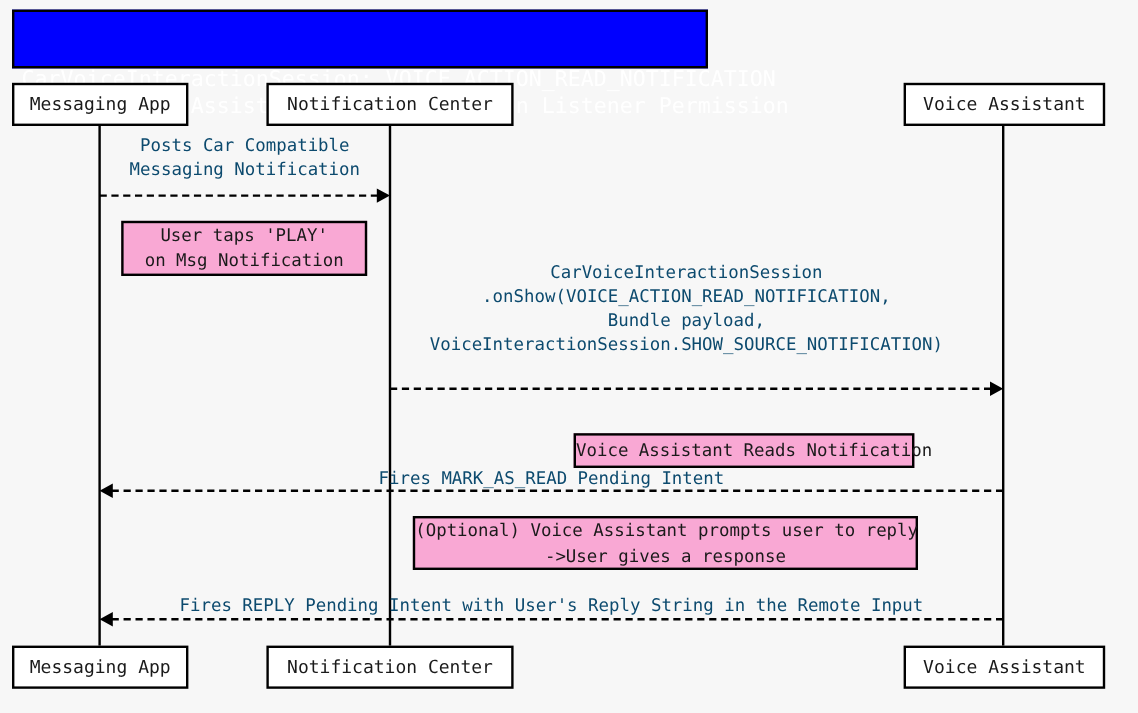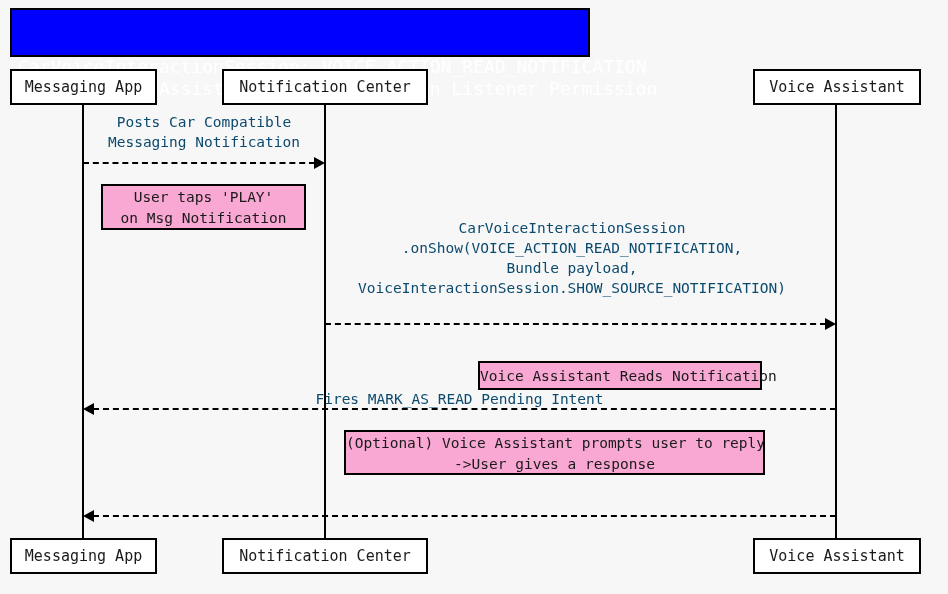--- a/index.html
+++ b/index.html
@@ -137,20 +137,21 @@
 
   <div class="note" style="left:478px; top:345px; width:284px; height:29px; line-height:25px;margin-top:16px;"><span>Voice Assistant Reads Notification</span></div>
 
   <div class="msg-label" style="left:83px; top:389px; width:753px;">Fires MARK_AS_READ Pending Intent</div>
   <div class="msg-line" style="left:93px; top:408px; width:743px;"></div>
   <div class="arrow-head arrow-left" style="left:83px; top:403px;"></div>
 
   <div class="note" style="left:344px; top:430px; width:421px; height:45px;"><span>(Optional) Voice Assistant prompts user to reply</span>
 <span>-&gt;User gives a response</span></div>
 
+  <div class="msg-label" style="left:83px; top:495px; width:753px;">Fires REPLY Pending Intent with User's Reply String in the Remote Input</div>
   <div class="msg-line" style="left:93px; top:515px; width:743px;"></div>
   <div class="arrow-head arrow-left" style="left:83px; top:510px;"></div>
 
   <div class="participant" style="left:10px;  top:538px; width:147px;">Messaging App</div>
   <div class="participant" style="left:222px; top:538px; width:206px;">Notification Center</div>
   <div class="participant" style="left:753px; top:538px; width:168px;">Voice Assistant</div>
 
 </div>
 
 </body></html>

